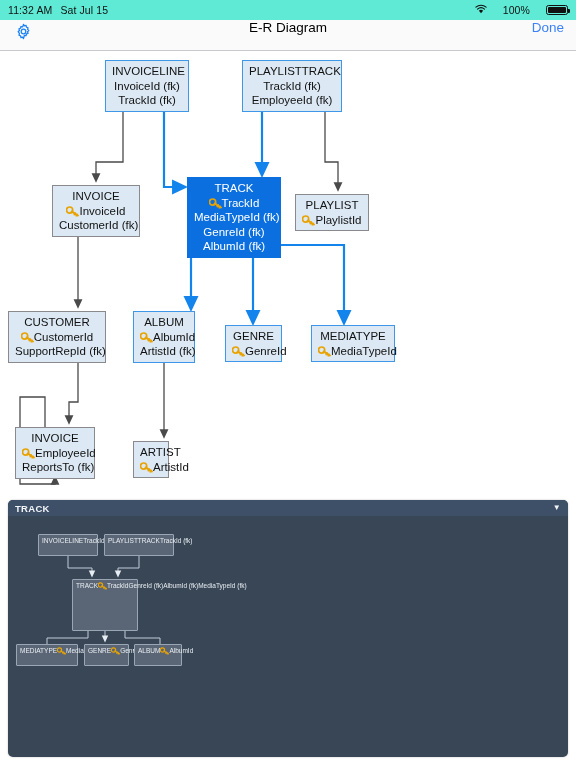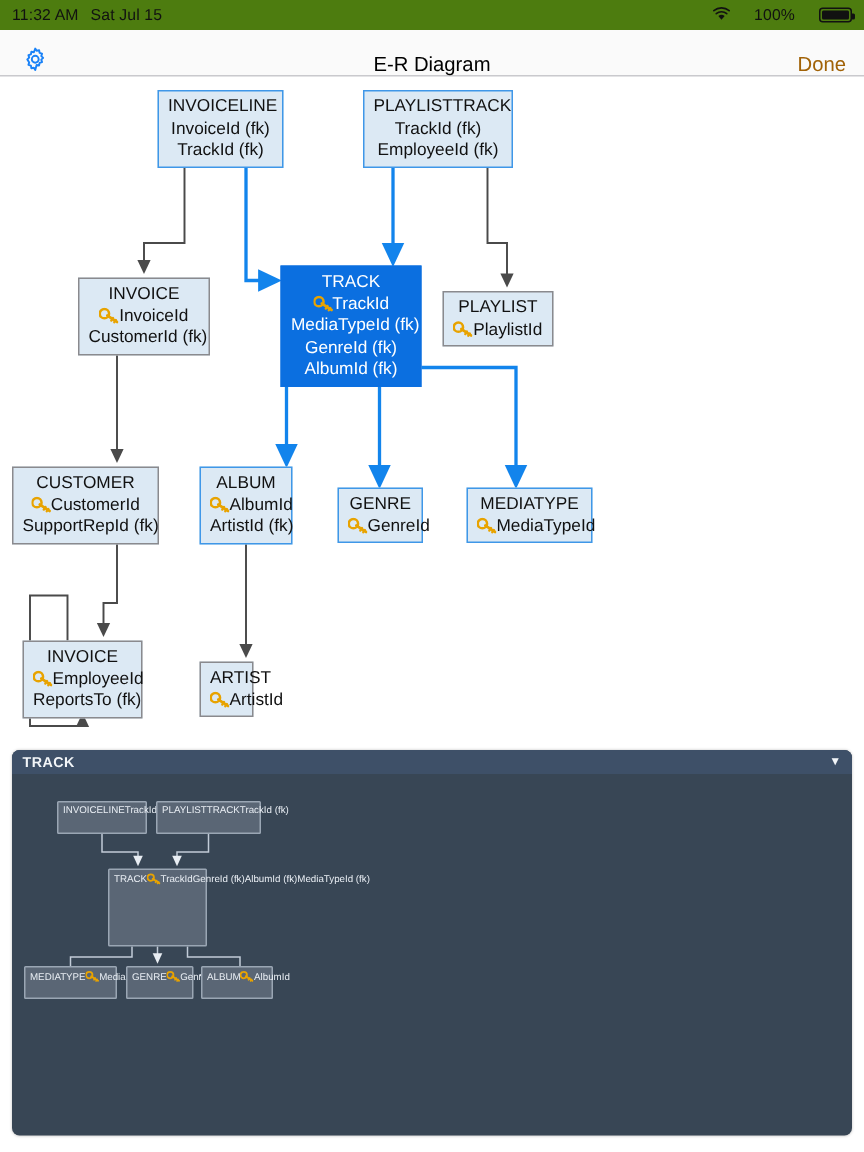--- a/index.html
+++ b/index.html
@@ -14,21 +14,21 @@
     overflow: hidden;
     font-family: "Liberation Sans", sans-serif;
     -webkit-font-smoothing: antialiased;
     position: relative;
   }
 
   
   #status-bar {
     height: 20px;
     width: 100%;
-    background: #4d7c0f;
+    background: #5eead4;
     display: flex;
     align-items: center;
     padding: 0 8px;
     box-sizing: border-box;
     font-size: 10.5px;
     color: #111;
     letter-spacing: 0.1px;
   }
   #status-bar .sb-left { display: flex; align-items: center; gap: 8px; }
   #status-bar .sb-right {
@@ -65,42 +65,42 @@
   }
 
   
   #nav-bar {
     height: 31px;
     width: 100%;
     background: #fafafa;
     border-bottom: 1px solid #c9c9cd;
     box-sizing: border-box;
     display: flex;
-    align-items: flex-end;
+    align-items: flex-start;
     padding: 0 12px;
     position: relative;
   }
   #nav-title {
     position: absolute;
     left: 0; right: 0;
     text-align: center;
     font-size: 13.5px;
     color: #000;
     font-weight: 400;
     pointer-events: none;
   }
   #gear-button {
     width: 22px; height: 22px;
     display: flex; align-items: center; justify-content: center;
     cursor: pointer;
     z-index: 2;
   }
   #done-button {
     margin-left: auto;
-    color: #a16207;
+    color: #3b82f6;
     font-size: 13.5px;
     cursor: pointer;
     z-index: 2;
   }
 
   
   #canvas {
     position: absolute;
     top: 52px;
     left: 0;

